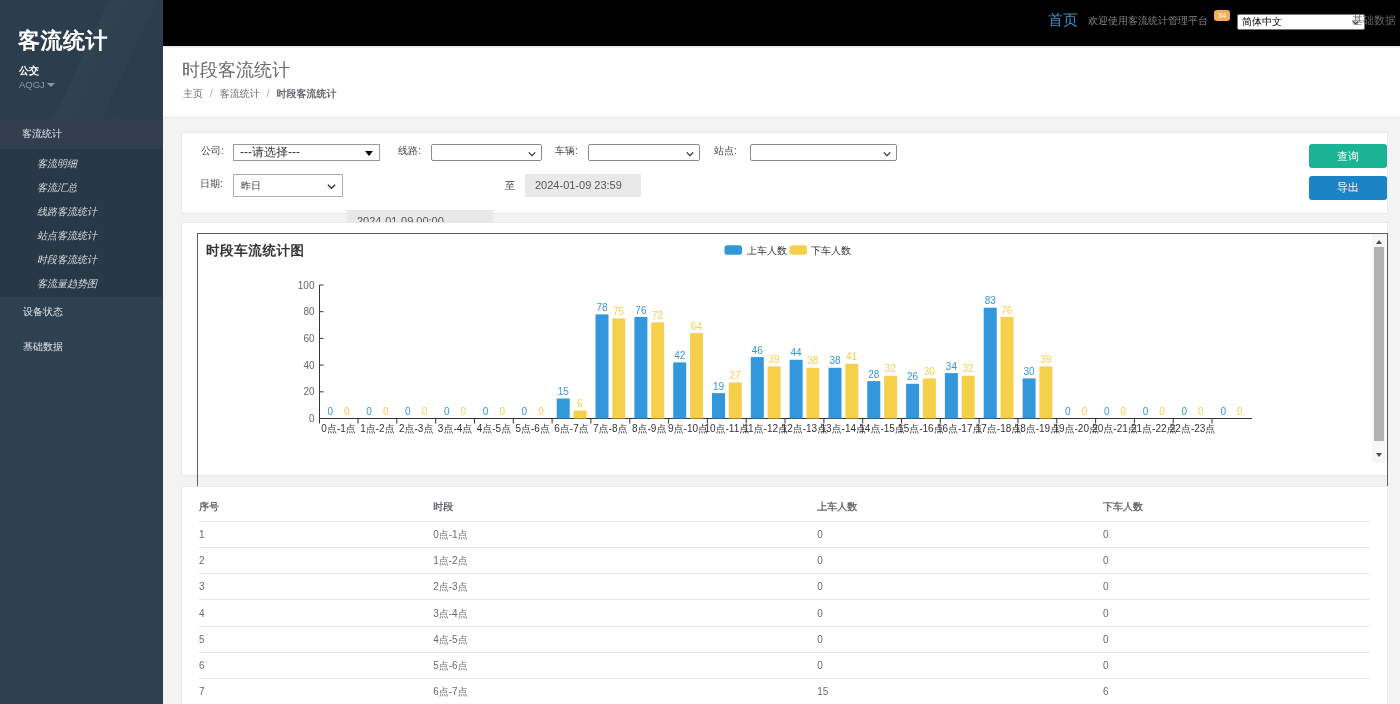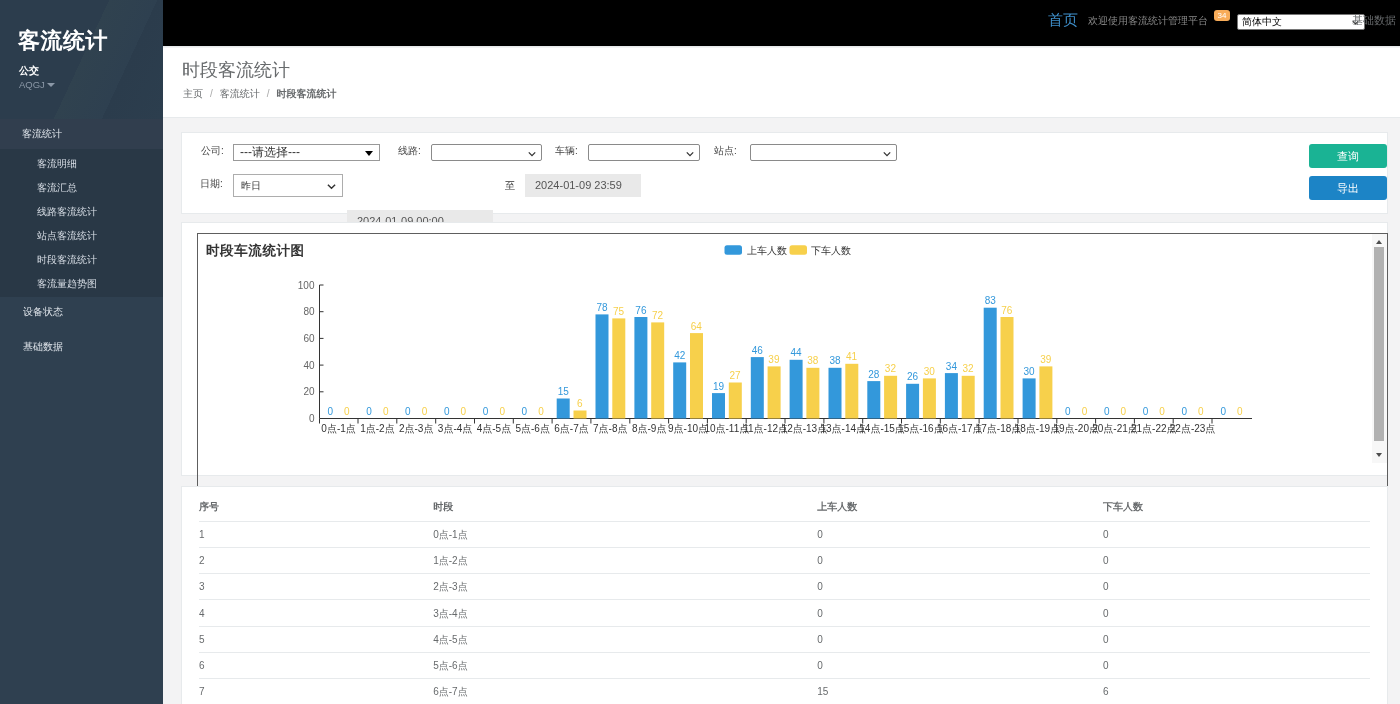--- a/index.html
+++ b/index.html
@@ -10,21 +10,21 @@
 #profile { position:relative; height:119px;
   background:linear-gradient(115deg, #2c3d4d 0%, #2c3d4d 50%, #30424f 50%, #2e4050 72%, #2b3c4c 72%, #2c3e4e 100%);
 }
 #brand { position:absolute; left:18px; top:26px; font-size:22px; font-weight:bold; color:#fff; letter-spacing:0.5px; }
 #org  { position:absolute; left:19px; top:64px; font-size:10px; font-weight:bold; color:#fff; }
 #user { position:absolute; left:19px; top:79px; font-size:9.5px; color:#8b98a7; }
 #user .caret { display:inline-block; width:0; height:0; border-left:4px solid transparent; border-right:4px solid transparent; border-top:4px solid #8b98a7; margin-left:2px; vertical-align:1px; }
 .p1 { height:30px; line-height:30px; padding-left:22px; font-size:10px; color:#dfe4ea; }
 .p1.active { background:#313e4e; }
 #submenu { background:#293846; padding:3px 0 0; }
-.sub { height:24.1px; line-height:24.1px; padding-left:37px; font-size:10px; color:#d8dee6; }
+.sub { height:24.1px; line-height:24.1px; padding-left:37px; font-size:10px; color:#d8dee6;font-style:italic; }
 .p2 { height:30px; line-height:30px; padding-left:23px; font-size:10px; color:#dfe4ea; }
 .p2.b { height:37px; line-height:40px; }
 
 
 #topbar { position:absolute; left:163px; top:0; width:1237px; height:47px; background:#000000; border-bottom:1px solid #e7eaec; }
 #home { position:absolute; left:885px; top:11px; font-size:15px; color:#3e8ec9; }
 #welcome { position:absolute; left:925px; top:14px; font-size:10px; color:#888; }
 #badge { position:absolute; left:1051px; top:10px; width:16px; height:11px; background:#f8ac59; color:#fff; font-size:8px; text-align:center; line-height:11px; border-radius:3px; }
 #lang { position:absolute; left:1074px; top:14px; width:128px; height:16px; background:#fff; border:1px solid #767676; border-radius:2px; font-size:10px; color:#000; line-height:14px; padding-left:4px; }
 #lang .chev { position:absolute; right:5px; top:4px; width:7px; height:7px; }
@@ -47,21 +47,21 @@
 .flabel { position:absolute; font-size:10px; color:#444; }
 .sel { position:absolute; height:17px; background:#fff; border:1px solid #8a8a8a; border-radius:2px; }
 .sel .chev { position:absolute; right:5px; top:5px; }
 .sel1 { border:1px solid #999; border-radius:0; font-size:12px; color:#333; line-height:15px; padding-left:6px; }
 .tri { position:absolute; right:6px; top:6px; width:0; height:0; border-left:4.5px solid transparent; border-right:4.5px solid transparent; border-top:5px solid #000; }
 .dsel { position:absolute; height:23px; background:#fff; border:1px solid #adadad; font-size:10px; color:#333; line-height:21px; padding-left:7px; }
 .dinput { position:absolute; height:23px; background:#e9e9e9; font-size:11px; color:#555; line-height:23px; padding-left:10px; }
 .zhi { position:absolute; height:23px; background:#fff; font-size:10px; color:#333; text-align:center; line-height:23px; }
 .btn { position:absolute; left:1128px; width:78px; height:24px; border-radius:3px; color:#fff; font-size:11px; text-align:center; line-height:24px; }
 #btnq { top:12px; background:#1ab394; }
-#btne { top:44px; background:#1c84c6; }
+#btne { top:44px; background:#1c84c6;font-family:Liberation Mono, monospace; }
 
 
 #chartbox { position:absolute; left:16px; top:11px; width:1191px; height:266px; border:1px solid #5e5e5e; border-bottom-color:#b3b3b3; }
 #sbar { position:absolute; right:0; top:0; width:15px; height:229px; background:#f7f7f7; }
 #sbar .thumb { position:absolute; left:2px; top:13px; width:10px; height:194px; background:#b1b1b1; }
 #sbar .arr { position:absolute; left:4px; width:0; height:0; border-left:3.5px solid transparent; border-right:3.5px solid transparent; }
 #sbar .aup { top:6px; border-bottom:4.5px solid #4d4d4d; }
 #sbar .adn { bottom:6px; border-top:4.5px solid #4d4d4d; }
 
 

